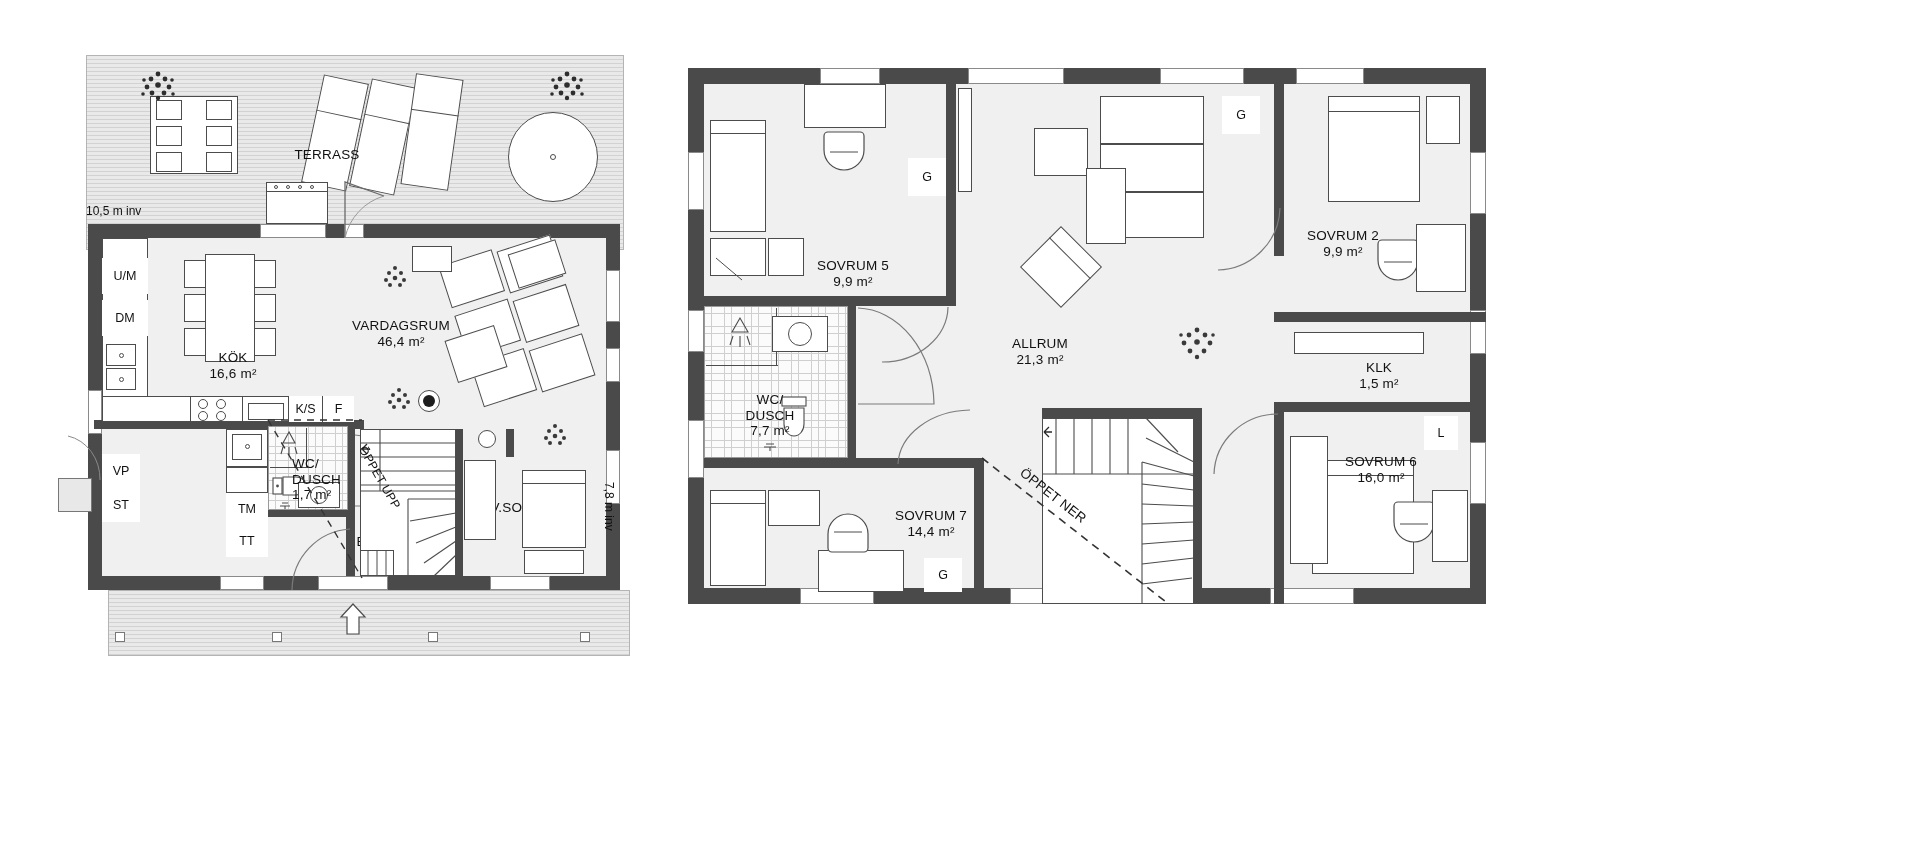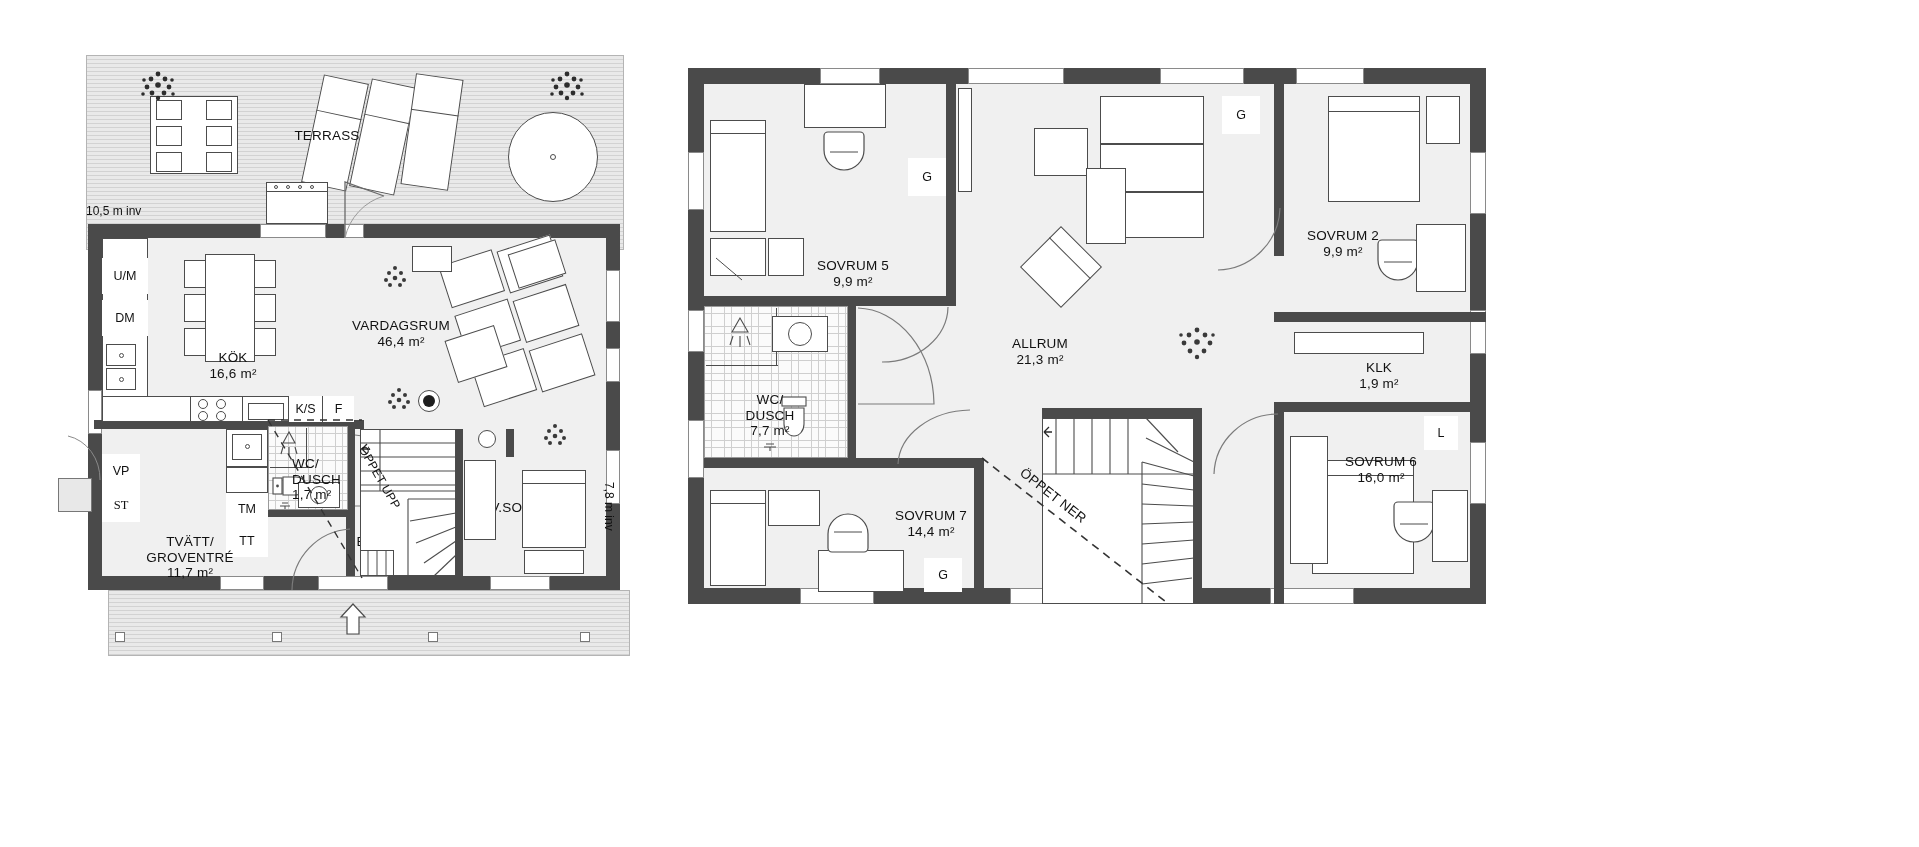--- a/index.html
+++ b/index.html
@@ -294,42 +294,37 @@
 
   <svg class="sv" style="left:294px;top:404px;" width="60" height="74" viewBox="0 0 60 74">
     <path d="M1 1 A58 72 0 0 1 56 72 L1 72" fill="none" stroke="#7b7b7b" stroke-width="1.2"></path>
   </svg>
 
   <div class="box" style="left:42px;top:424px;width:38px;height:34px;"></div>
   <div class="box" style="left:42px;top:458px;width:38px;height:34px;"></div>
   <div class="tag" style="left:42px;top:424px;width:38px;height:34px;border:none;">
         <span>VP</span>
       </div>
-  <div class="tag" style="left:42px;top:458px;width:38px;height:34px;border:none;font-family:Liberation Serif, serif;">
+  <div class="tag" style="left:42px;top:458px;width:38px;height:34px;border:none;">
         <span>ST</span>
       </div>
 
   <div class="box" style="left:166px;top:399px;width:42px;height:38px;"></div>
   <div class="box" style="left:172px;top:404px;width:30px;height:26px;"></div>
   <div class="circ" style="left:185px;top:414px;width:5px;height:5px;"></div>
   <div class="box" style="left:166px;top:437px;width:42px;height:26px;"></div>
   <div class="box" style="left:166px;top:463px;width:42px;height:32px;"></div>
   <div class="box" style="left:166px;top:495px;width:42px;height:32px;"></div>
   <div class="tag" style="left:166px;top:463px;width:42px;height:32px;border:none;">
         <span>TM</span>
       </div>
   <div class="tag" style="left:166px;top:495px;width:42px;height:32px;border:none;">
         <span>TT</span>
       </div>
 
-  <div class="lbl" style="left:60px;top:504px;width:140px;">
-    <b>TVÄTT/</b>
-    <b>GROVENTRÉ</b>
-    <span class="area">11,7 m²</span>
-  </div>
 
   <div class="boxn" style="left:-2px;top:448px;width:34px;height:34px;background:#e8e8e8;"></div>
   <svg class="sv" style="left:6px;top:404px;" width="40" height="48" viewBox="0 0 40 48">
     <path d="M34 46 A40 44 0 0 0 2 2" fill="none" stroke="#8a8a8a" stroke-width="1"></path>
   </svg>
 
   <div class="lbl" style="left:272px;top:504px;width:96px;">
     <b>ENTRÉ</b>
     <span class="area">9,2 m²</span>
   </div>
@@ -376,21 +371,21 @@
   <div class="lbl" style="left:274px;top:440px;width:90px;transform:rotate(60deg);transform-origin:center;font-size:12px;">
     <b>ÖPPET UPP</b>
   </div>
 
   <div class="dimtxt" style="left:26px;top:174px;">
     <span>10,5 m inv</span>
   </div>
   <div class="dimtxt" style="left:556px;top:452px;transform:rotate(90deg);transform-origin:left top;">
     <span>7,8 m inv</span>
   </div>
-  <div class="lbl" style="left:222px;top:98px;width:90px;">
+  <div class="lbl" style="left:222px;top:117px;width:90px;">
     <b>TERRASS</b>
   </div>
 </div>
 
 <div class="plan" id="upper" style="left:680px;top:60px;width:820px;height:560px;">
 
   <div class="floor" style="left:14px;top:14px;width:786px;height:524px;"></div>
 
   <div class="wall" style="left:8px;top:8px;width:798px;height:16px;"></div>
   <div class="wall" style="left:8px;top:528px;width:798px;height:16px;"></div>
@@ -555,21 +550,21 @@
     </svg>
   </div>
   <div class="box" style="left:736px;top:164px;width:50px;height:68px;"></div>
   <svg class="sv" style="left:536px;top:146px;" width="66" height="66" viewBox="0 0 66 66">
     <path d="M2 64 A64 64 0 0 0 64 2" fill="none" stroke="#7b7b7b" stroke-width="1.2"></path>
   </svg>
 
   <div class="box" style="left:614px;top:272px;width:130px;height:22px;"></div>
   <div class="lbl" style="left:644px;top:300px;width:110px;">
     <b>KLK</b>
-    <span class="area">1,9 m²</span>
+    <span class="area">1,5 m²</span>
   </div>
 
   <div class="box" style="left:632px;top:400px;width:102px;height:114px;"></div>
   <div class="box" style="left:632px;top:400px;width:102px;height:16px;"></div>
   <div class="box" style="left:610px;top:376px;width:38px;height:128px;"></div>
   <div class="lbl" style="left:640px;top:394px;width:122px;">
     <b>SOVRUM 6</b>
     <span class="area">16,0 m²</span>
   </div>
   <div class="box" style="left:744px;top:356px;width:34px;height:34px;"></div>

